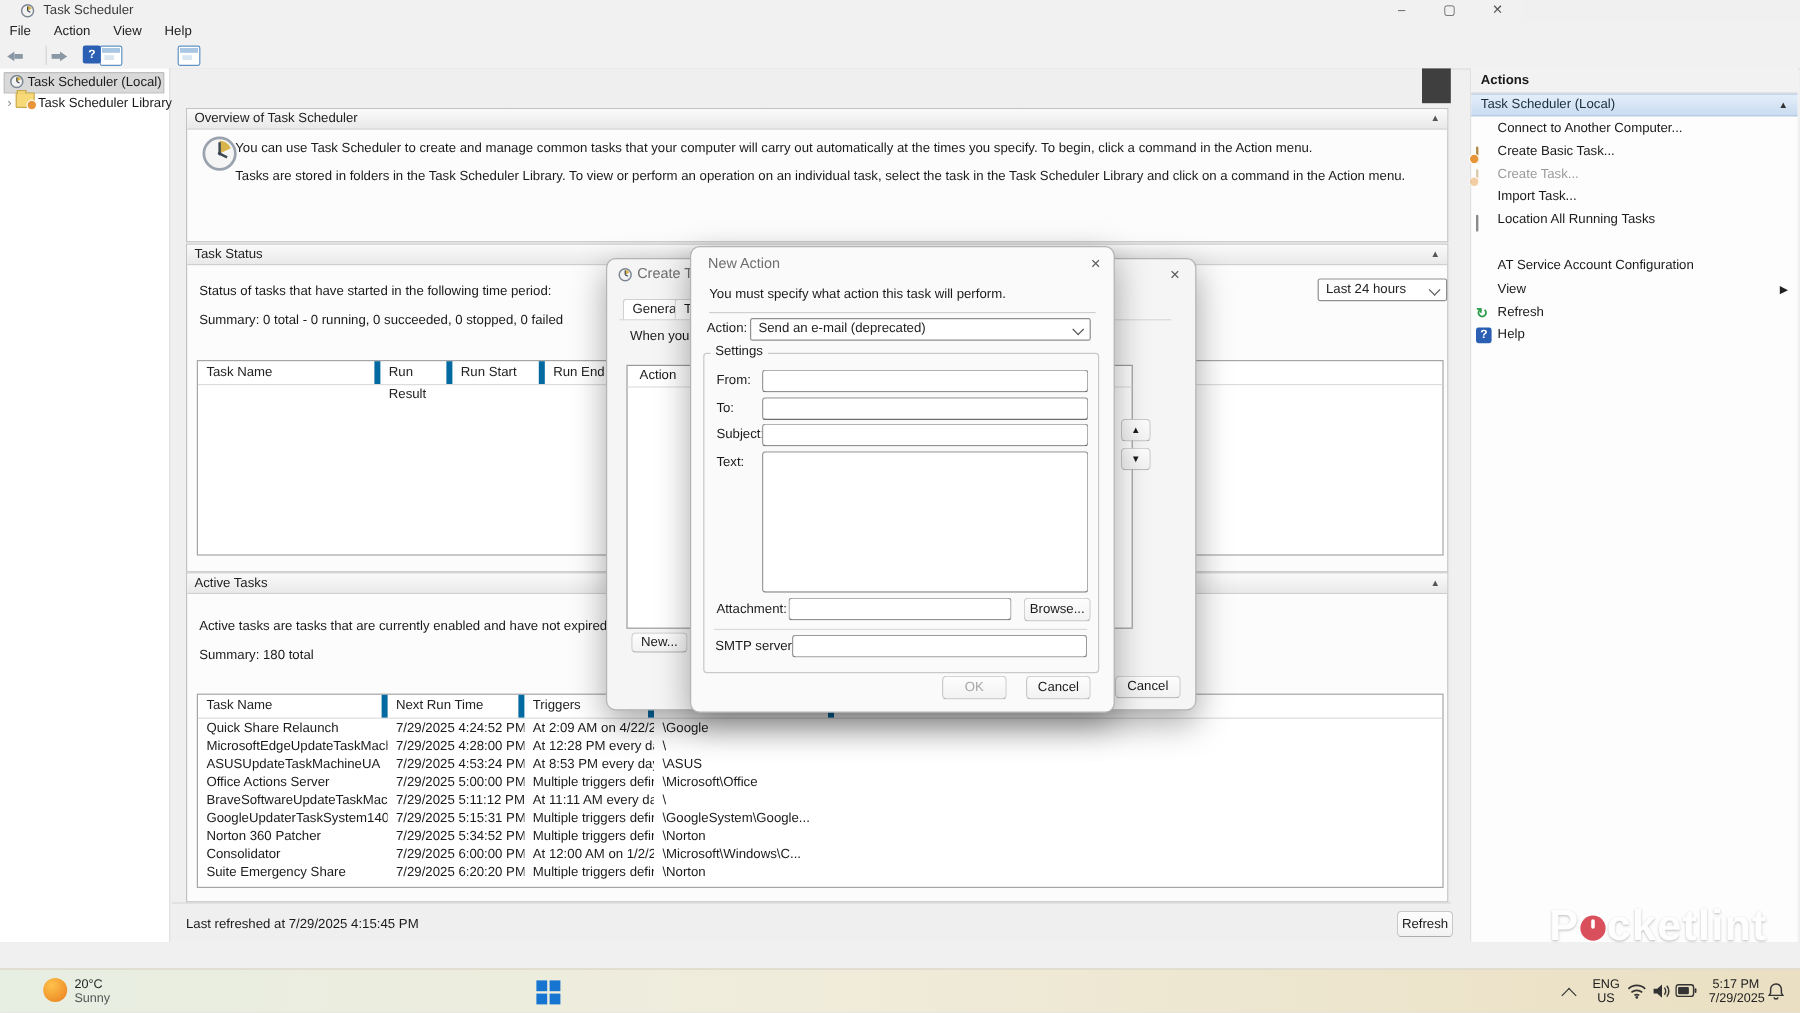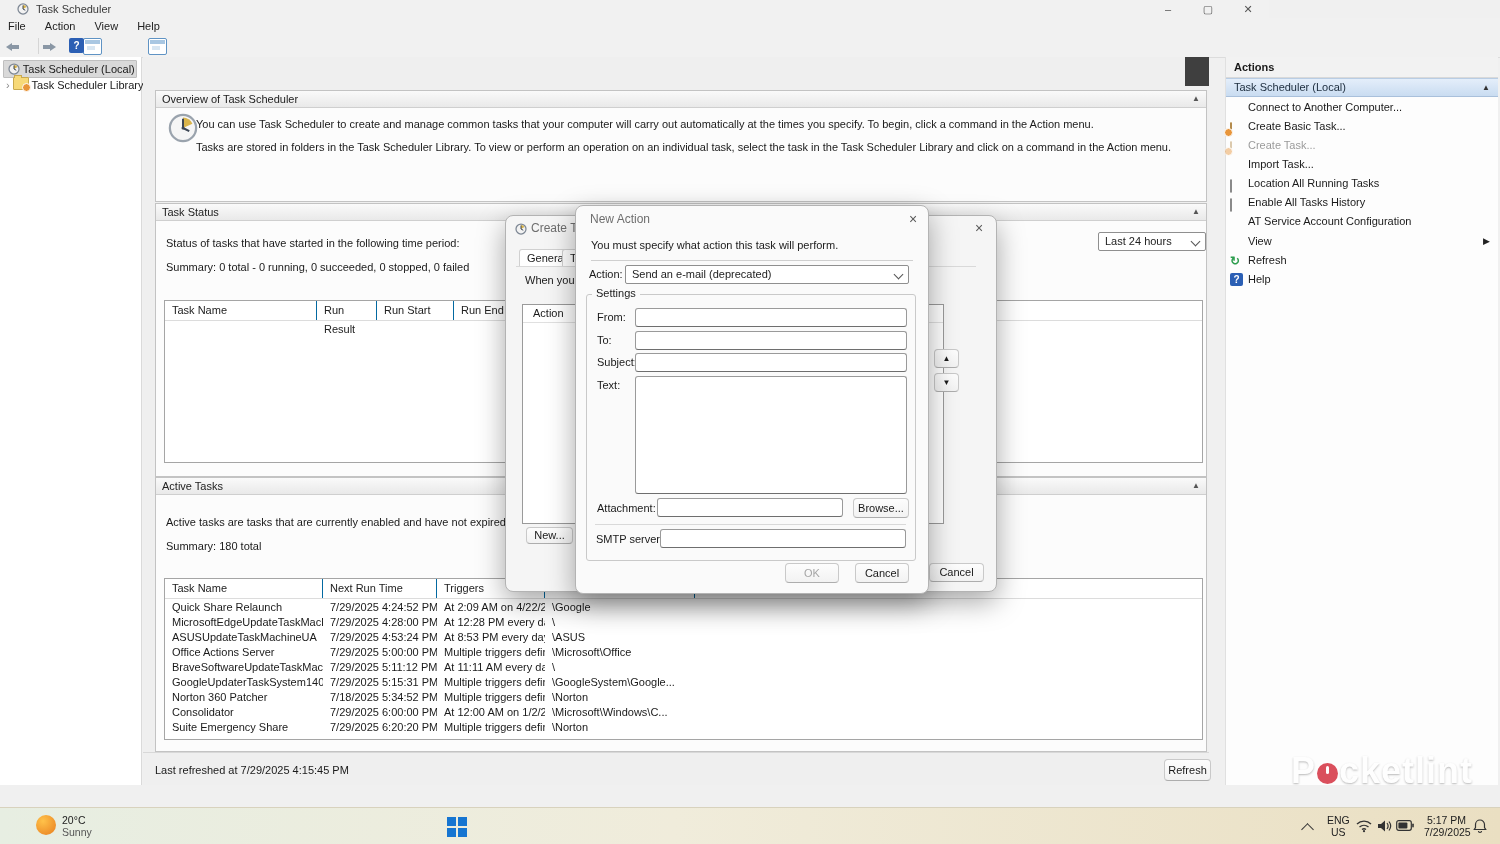--- a/index.html
+++ b/index.html
@@ -48,21 +48,21 @@
   .scroll-block{left:1185px;top:57px;width:24px;height:29px;background:#3f3f3f;}
   .scroll-thumb{left:1197px;top:592px;width:4px;height:22px;background:#6e6e6e;}
 
   .grp{background:#fcfcfc;border:1px solid #c3c3c3;}
   .grp-h{position:absolute;left:0;top:0;right:0;height:16px;background:linear-gradient(#fafafa,#e9e9e9);border-bottom:1px solid #cfcfcf;line-height:16px;padding-left:6px;color:#222;}
   .grp-arrow{position:absolute;right:6px;top:0;color:#555;font-size:8px;line-height:16px;}
   .body-text{position:absolute;color:#1a1a1a;}
 
   .tbl{position:absolute;background:#fff;border:1px solid #a5a5a5;}
   .tbl-head{position:absolute;left:0;top:0;right:0;height:19px;border-bottom:1px solid #dcdcdc;}
-  .tbl-hcell{position:absolute;top:0;height:19px;line-height:19px;padding-left:7px;border-right:1px solid #0369a1;box-sizing:border-box;color:#222;}
+  .tbl-hcell{position:absolute;top:0;height:19px;line-height:19px;padding-left:7px;border-right:5px solid #0369a1;box-sizing:border-box;color:#222;}
   .trow{position:relative;height:15px;line-height:15px;white-space:nowrap;}
   .tcell{position:absolute;top:0;height:15px;overflow:hidden;padding-left:7px;box-sizing:border-box;}
 
   .select-box{background:#fff;border:1px solid #8f8f8f;border-radius:2px;line-height:17px;padding-left:6px;box-sizing:border-box;color:#222;}
   .chev{position:absolute;right:6px;top:6px;width:6px;height:6px;border-right:1px solid #555;border-bottom:1px solid #555;transform:rotate(45deg);margin-top:-1px;}
 
   .win-btn{background:linear-gradient(#fdfdfd,#f2f2f2);border:1px solid #c9c9c9;border-bottom-color:#adadad;border-radius:4px;text-align:center;color:#1a1a1a;box-sizing:border-box;}
 
   
   .actions-panel{left:1225px;top:57px;width:272px;height:728px;background:#fdfdfd;border-left:1px solid #e0e0e0;}
@@ -247,21 +247,21 @@
           <span class="tcell" style="left:380px;width:200px">\</span>
         </div>
           <div class="trow">
           <span class="tcell" style="left:0;width:158px">GoogleUpdaterTaskSystem140.0.72...</span>
           <span class="tcell" style="left:158px;width:114px">7/29/2025 5:15:31 PM</span>
           <span class="tcell" style="left:272px;width:108px">Multiple triggers defined</span>
           <span class="tcell" style="left:380px;width:200px">\GoogleSystem\Google...</span>
         </div>
           <div class="trow">
           <span class="tcell" style="left:0;width:158px">Norton 360 Patcher</span>
-          <span class="tcell" style="left:158px;width:114px">7/18/2025 5:34:52 PM</span>
+          <span class="tcell" style="left:158px;width:114px">7/29/2025 5:34:52 PM</span>
           <span class="tcell" style="left:272px;width:108px">Multiple triggers defined</span>
           <span class="tcell" style="left:380px;width:200px">\Norton</span>
         </div>
           <div class="trow">
           <span class="tcell" style="left:0;width:158px">Consolidator</span>
           <span class="tcell" style="left:158px;width:114px">7/29/2025 6:00:00 PM</span>
           <span class="tcell" style="left:272px;width:108px">At 12:00 AM on 1/2/200...</span>
           <span class="tcell" style="left:380px;width:200px">\Microsoft\Windows\C...</span>
         </div>
           <div class="trow">
@@ -286,21 +286,20 @@
     </div>
     <div class="act-item" style="top:41px">
         <span class="act-label">Connect to Another Computer...</span>
       </div>
     <div class="act-item dim" style="top:79px"><span class="act-ico ico-doc"></span><span class="act-label">Create Task...</span></div>
     <div class="act-item" style="top:60px"><span class="act-ico ico-doc"></span><span class="act-label">Create Basic Task...</span></div>
     <div class="act-item" style="top:98px">
         <span class="act-label">Import Task...</span>
       </div>
     <div class="act-item" style="top:117px"><span class="act-ico ico-win"></span><span class="act-label">Location All Running Tasks</span></div>
-    <div class="act-item" style="top:136px"><span class="act-ico ico-win ico-hist"></span><span class="act-label">Enable All Tasks History</span></div>
     <div class="act-item" style="top:155px">
         <span class="act-label">AT Service Account Configuration</span>
       </div>
     <div class="act-item" style="top:175px">
         <span class="act-label">View</span>
         <span style="position:absolute;right:8px;font-size:9px;color:#222">▶</span>
       </div>
     <div class="act-item" style="top:194px">
         <span class="act-ico" style="color:#2e9e4f;font-weight:bold;font-size:12px;top:1px">↻</span>
         <span class="act-label">Refresh</span>

